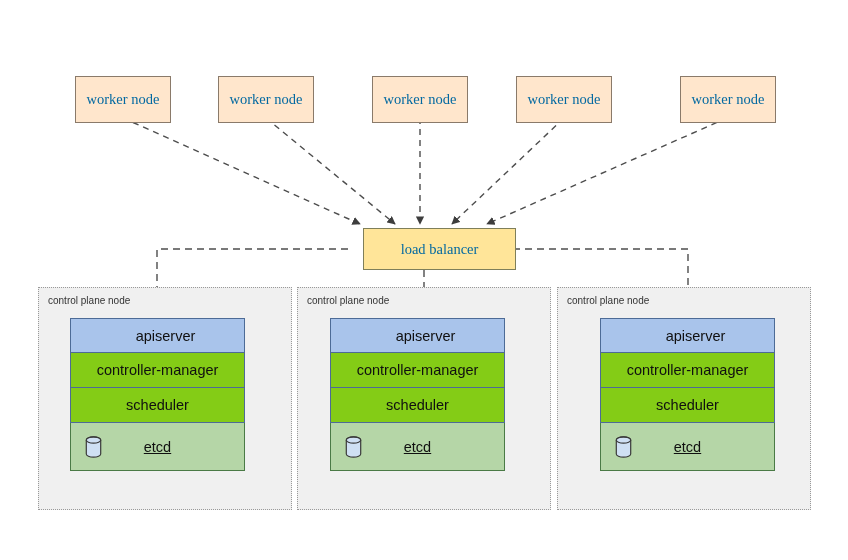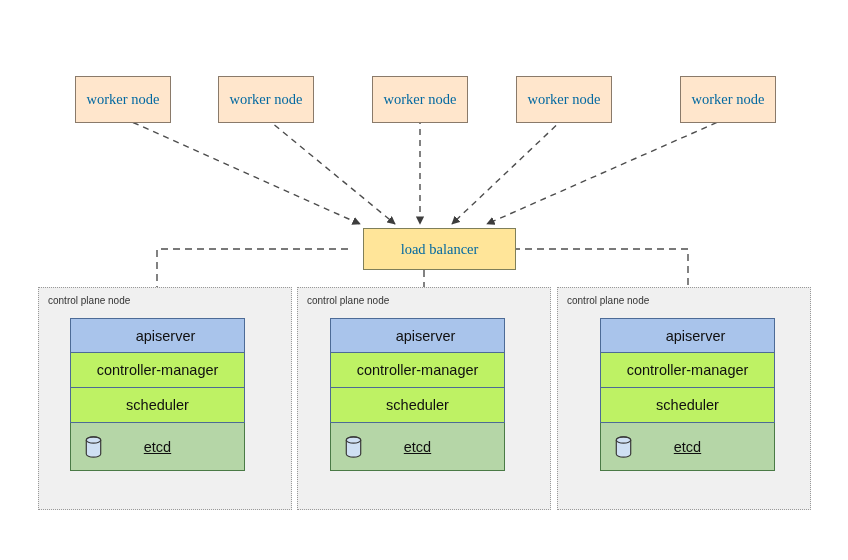--- a/index.html
+++ b/index.html
@@ -109,21 +109,21 @@
     justify-content: center;
     border: 1.3px solid #4d6b96;
     border-top-width: 0;
     font-size: 14.5px;
     color: #101010;
     position: relative;
     white-space: nowrap;
   }
   .stack-row.first { border-top-width: 1.3px; padding-left: 16px; }
   .row-apiserver { background: #a9c4eb; }
-  .row-light     { background: #bef264; }
+  .row-light     { background: #84cc16; }
   .row-etcd {
     background: #b5d6a7;
     border-color: #4a7a46;
     height: 48px;
     text-decoration: underline;
   }
 
   .db-icon {
     position: absolute;
     left: 14px;

